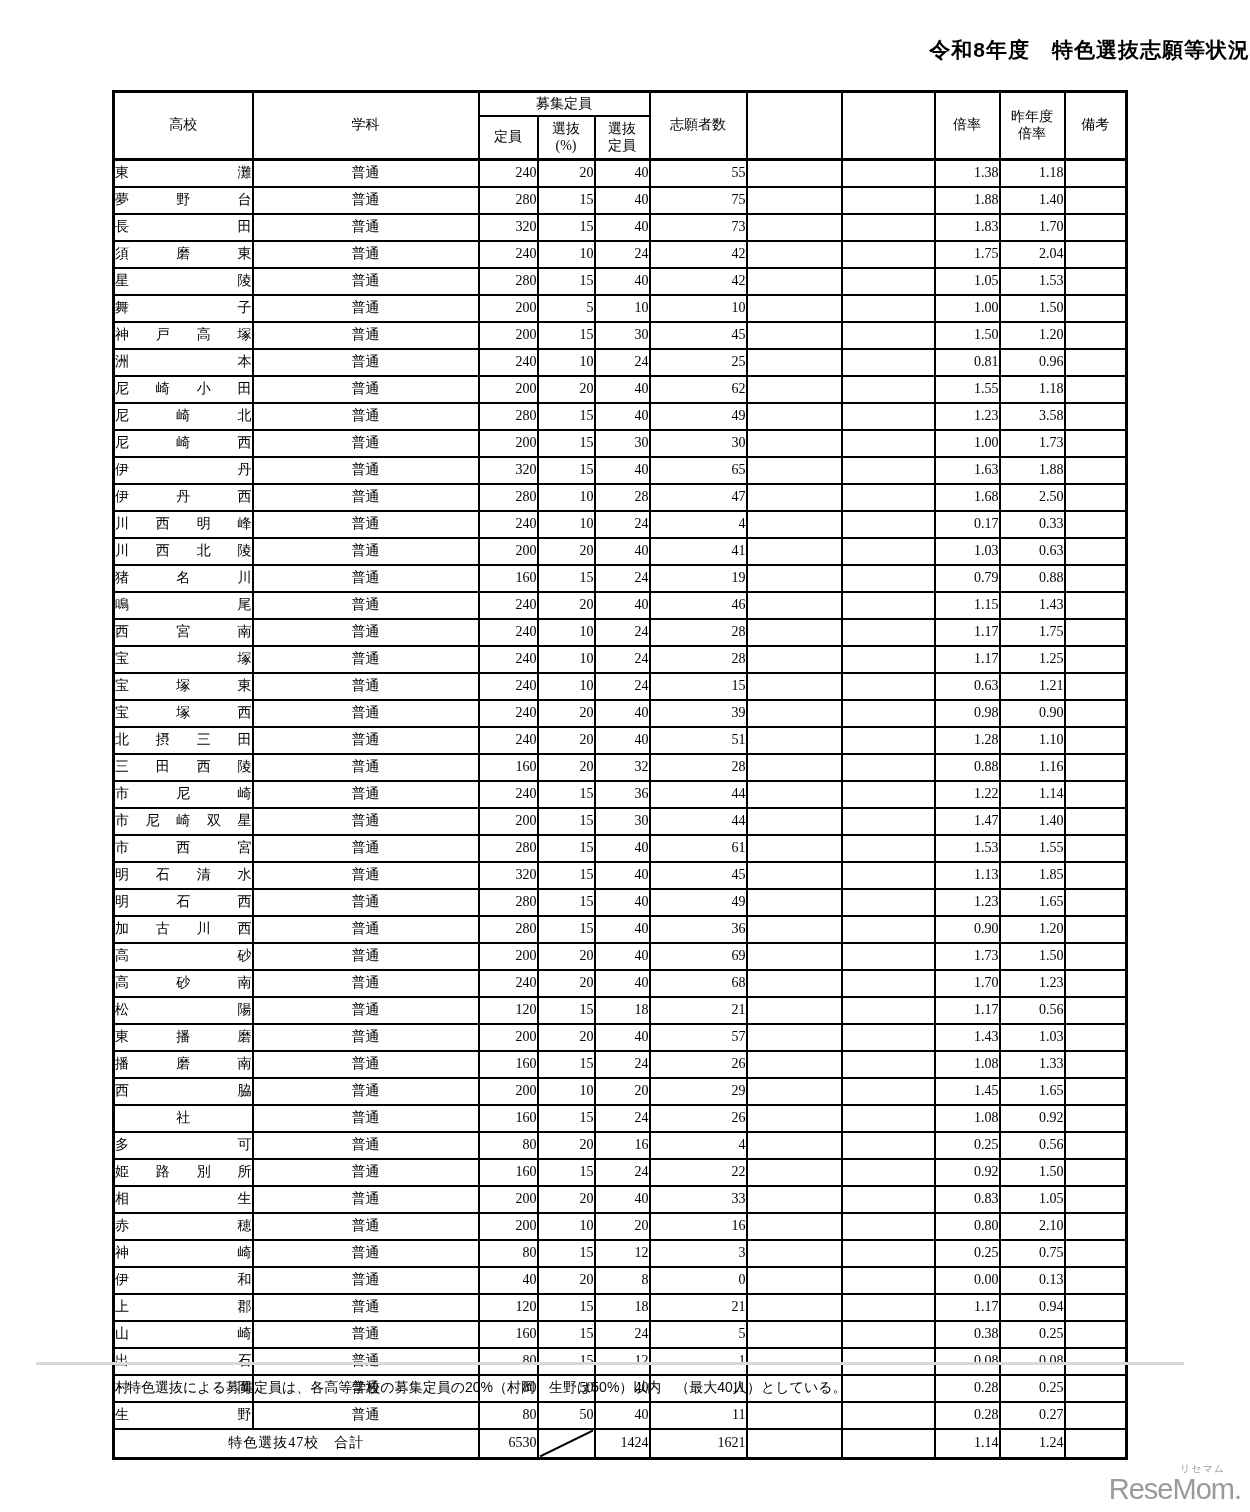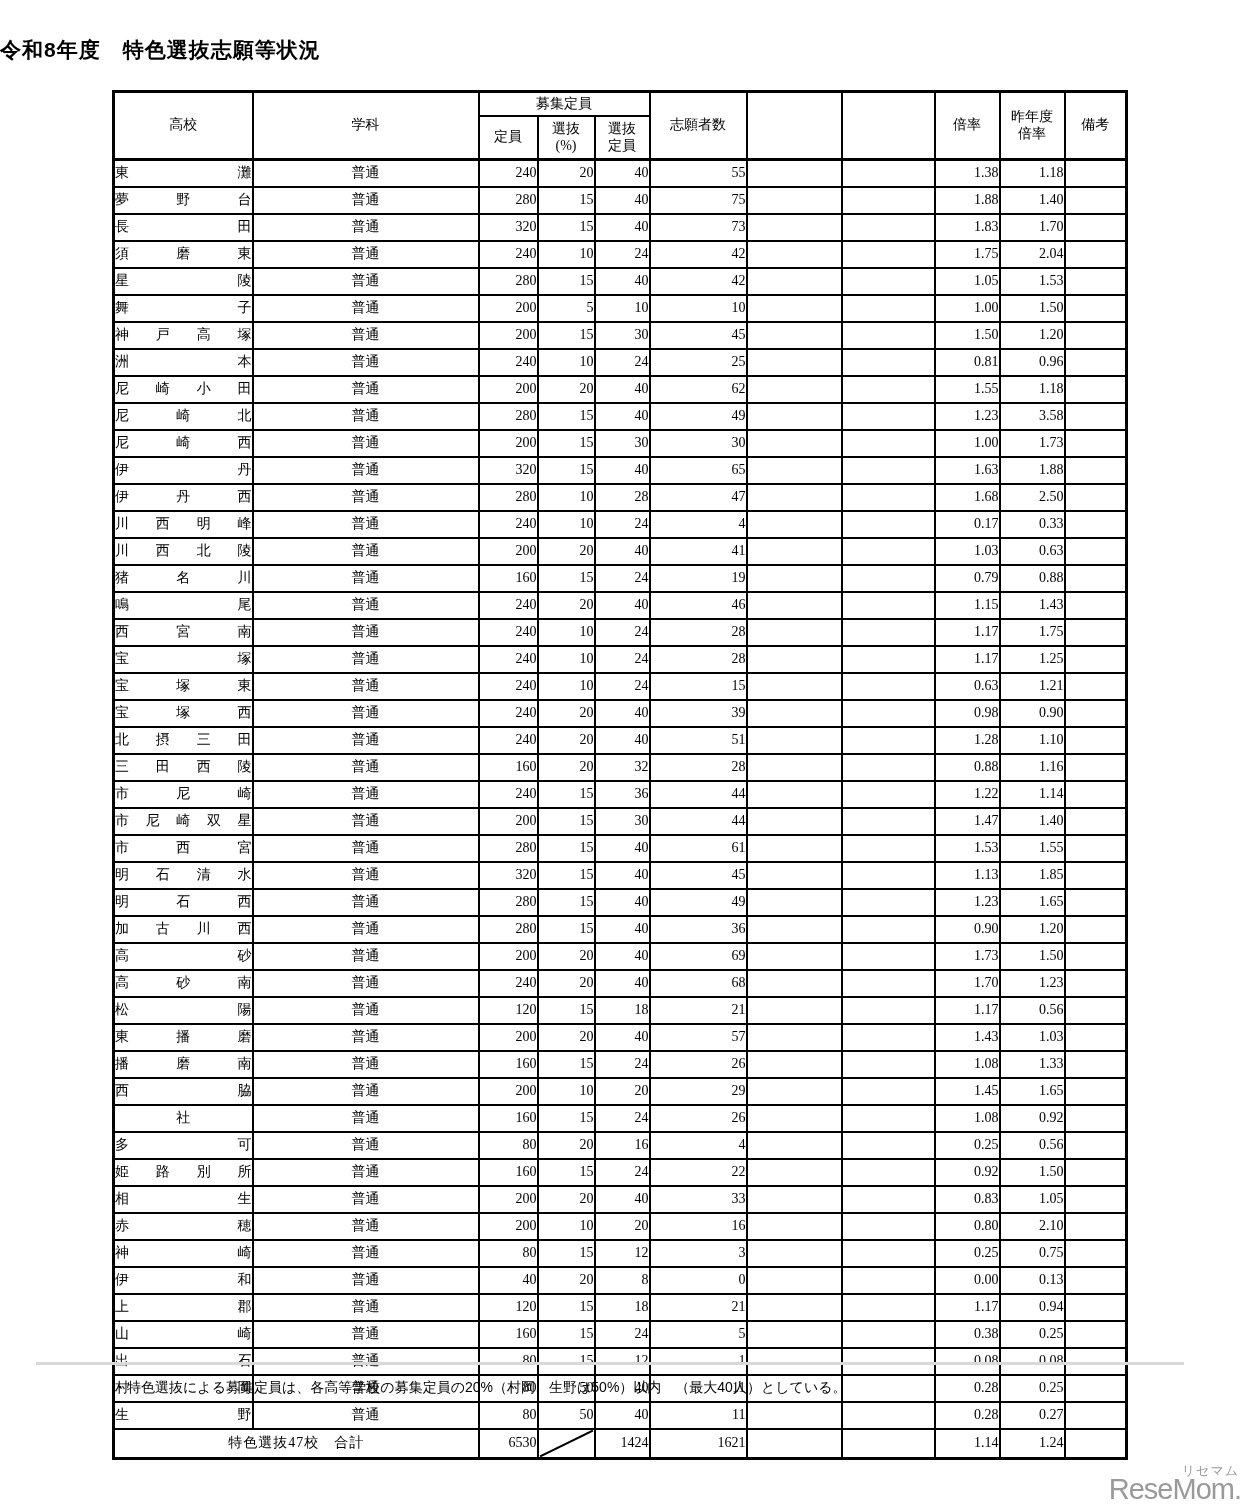--- a/index.html
+++ b/index.html
@@ -3,21 +3,21 @@
 <meta charset="utf-8">
 <style>
   html,body { margin:0; padding:0; }
   body {
     width:1250px; height:1512px; position:relative;
     background:#ffffff; color:#000;
     font-family:"Liberation Serif","DejaVu Serif",serif;
   }
   .page-title {
     position:absolute; top:36px; left:0; width:1250px;
-    text-align:left; font-size:21px; font-weight:bold;
+    text-align:right; font-size:21px; font-weight:bold;
     font-family:"Liberation Sans","DejaVu Sans",sans-serif;
     letter-spacing:1px;
   }
   table.main {
     position:absolute; left:112px; top:90px;
     border-collapse:collapse; table-layout:fixed;
     border:3px solid #000;
   }
   table.main th, table.main td {
     border:2px solid #000; padding:0; font-weight:normal;
@@ -59,22 +59,22 @@
   }
   .watermark {
     position:absolute; left:1100px; top:1462px; width:145px; height:44px;
     color:#9a9a9a; font-family:"Liberation Sans","DejaVu Sans",sans-serif;
   }
   .watermark .brand {
     position:absolute; right:4px; bottom:0;
     font-size:29px; font-weight:normal; letter-spacing:-1px;
   }
   .watermark .ruby {
-    position:absolute; right:6px; top:0;
-    font-size:13px; letter-spacing:1px;margin-left:12px;
+    position:absolute; right:20px; top:0;
+    font-size:10px; letter-spacing:1px;margin-left:12px;
   }
 </style>
 </head>
 <body>
 
 <div class="page-title">令和8年度　特色選抜志願等状況</div>
 
 <table class="main">
   <colgroup>
     <col class="c-school">

